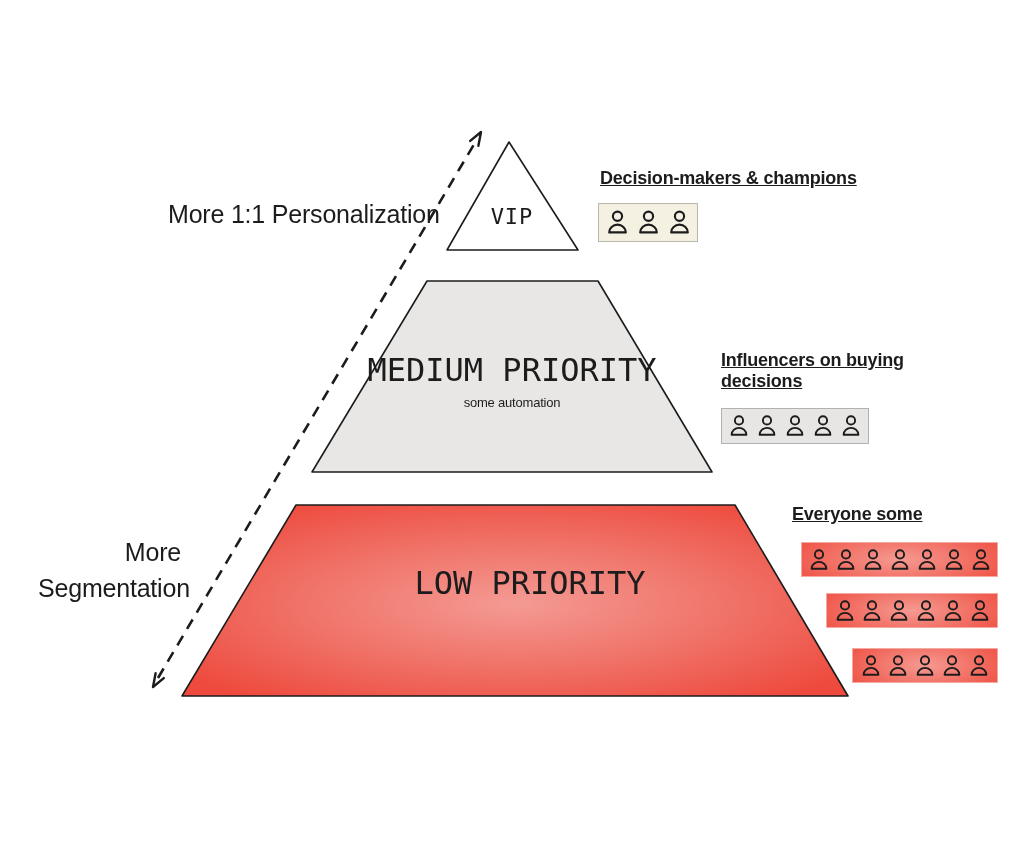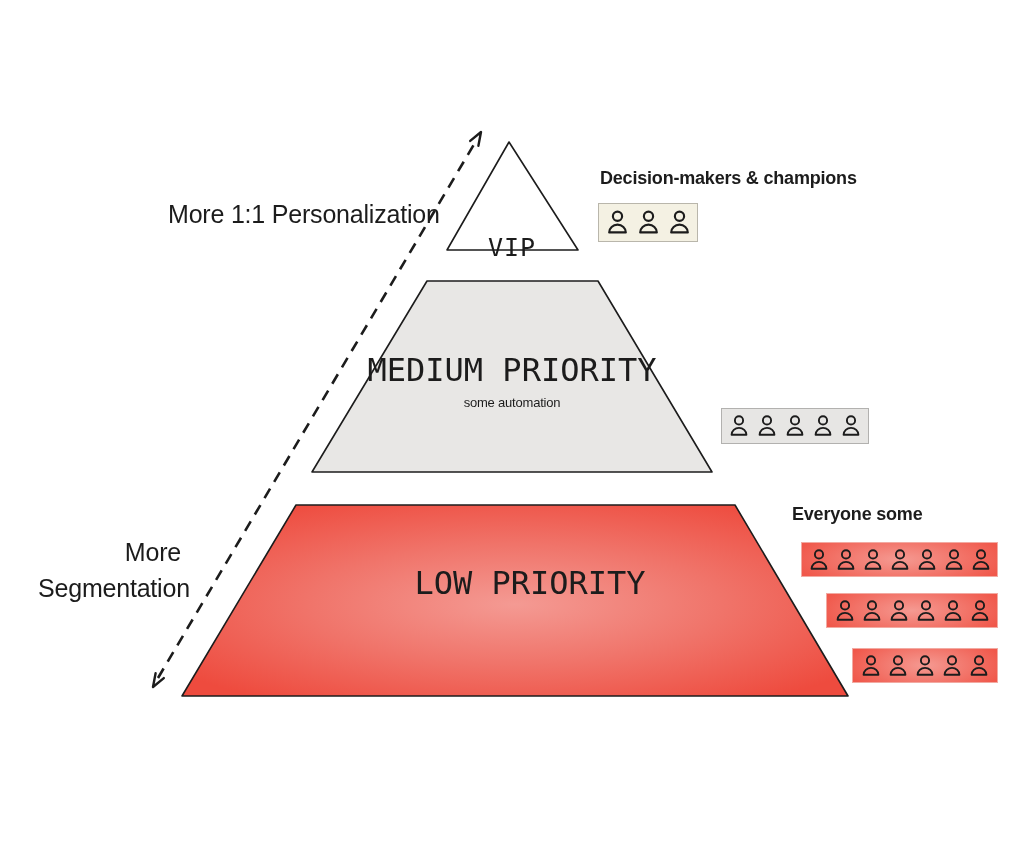--- a/index.html
+++ b/index.html
@@ -12,25 +12,25 @@
   
   .abs{position:absolute;}
   .axis-label{font-size:25px;letter-spacing:-0.2px;color:#1c1c1c;margin-top:8px;}
   .axis-top{left:168px;top:192px;white-space:nowrap;}
   .axis-bottom{left:38px;top:526px;width:143px;text-align:right;line-height:1.45;}
 
   .tier-label{position:absolute;text-align:center;color:#1c1c1c;}
   .tier-title{font-family:"DejaVu Sans Mono",monospace;font-size:32px;line-height:1;display:block;}
   .tier-sub{font-size:13px;line-height:1;display:block;margin-top:10px;letter-spacing:-0.2px;}
   .tier-vip-label{left:452px;top:206px;width:120px;}
-  .tier-vip-label .tier-title{font-size:25px;letter-spacing:1px;margin-top:29px;}
+  .tier-vip-label .tier-title{font-size:22px;letter-spacing:1px;}
   .tier-medium-label{left:362px;top:354px;width:300px;}
   .tier-low-label{left:380px;top:567px;width:300px;}
 
-  .legend-title{position:absolute;font-size:18px;font-weight:bold;letter-spacing:-0.2px;line-height:1.15;}
+  .legend-title{position:absolute;font-size:18px;font-weight:bold;letter-spacing:-0.2px;line-height:1.15;text-decoration:underline;}
   .lt-vip{left:600px;top:168px;white-space:nowrap;}
   .lt-medium{left:721px;top:350px;width:205px;}
   .lt-low{left:792px;top:504px;white-space:nowrap;}
 
   .icon-box{position:absolute;display:flex;align-items:center;justify-content:center;box-sizing:border-box;}
   .box-vip{left:598px;top:203px;width:100px;height:39px;background:#f4f1e3;border:1.5px solid #b9b6ab;gap:4px;}
   .box-medium{left:721px;top:408px;width:148px;height:36px;background:#e7e6e4;border:1.5px solid #b2b1af;gap:4px;}
   .row-red{right:26px;height:35px;background:radial-gradient(ellipse 65% 110% at 50% 50%, #f59a92 0%, #f0584b 85%);
            border:1px solid #f2aaa2;gap:3px;}
   .row-1{top:542px;width:197px;}
@@ -93,20 +93,21 @@
     <circle cx="12" cy="6.4" r="4.1"></circle>
     <path d="M4.6 20.8 a7.4 6.9 0 0 1 14.8 0 z"></path>
   </svg>
 
   <svg class="person" viewBox="0 0 24 24" aria-hidden="true">
     <circle cx="12" cy="6.4" r="4.1"></circle>
     <path d="M4.6 20.8 a7.4 6.9 0 0 1 14.8 0 z"></path>
   </svg>
 </div>
 
+  <div class="legend-title lt-medium">Influencers on buying decisions</div>
   <div class="icon-box box-medium">
   <svg class="person" viewBox="0 0 24 24" aria-hidden="true">
     <circle cx="12" cy="6.4" r="4.1"></circle>
     <path d="M4.6 20.8 a7.4 6.9 0 0 1 14.8 0 z"></path>
   </svg>
 
   <svg class="person" viewBox="0 0 24 24" aria-hidden="true">
     <circle cx="12" cy="6.4" r="4.1"></circle>
     <path d="M4.6 20.8 a7.4 6.9 0 0 1 14.8 0 z"></path>
   </svg>

